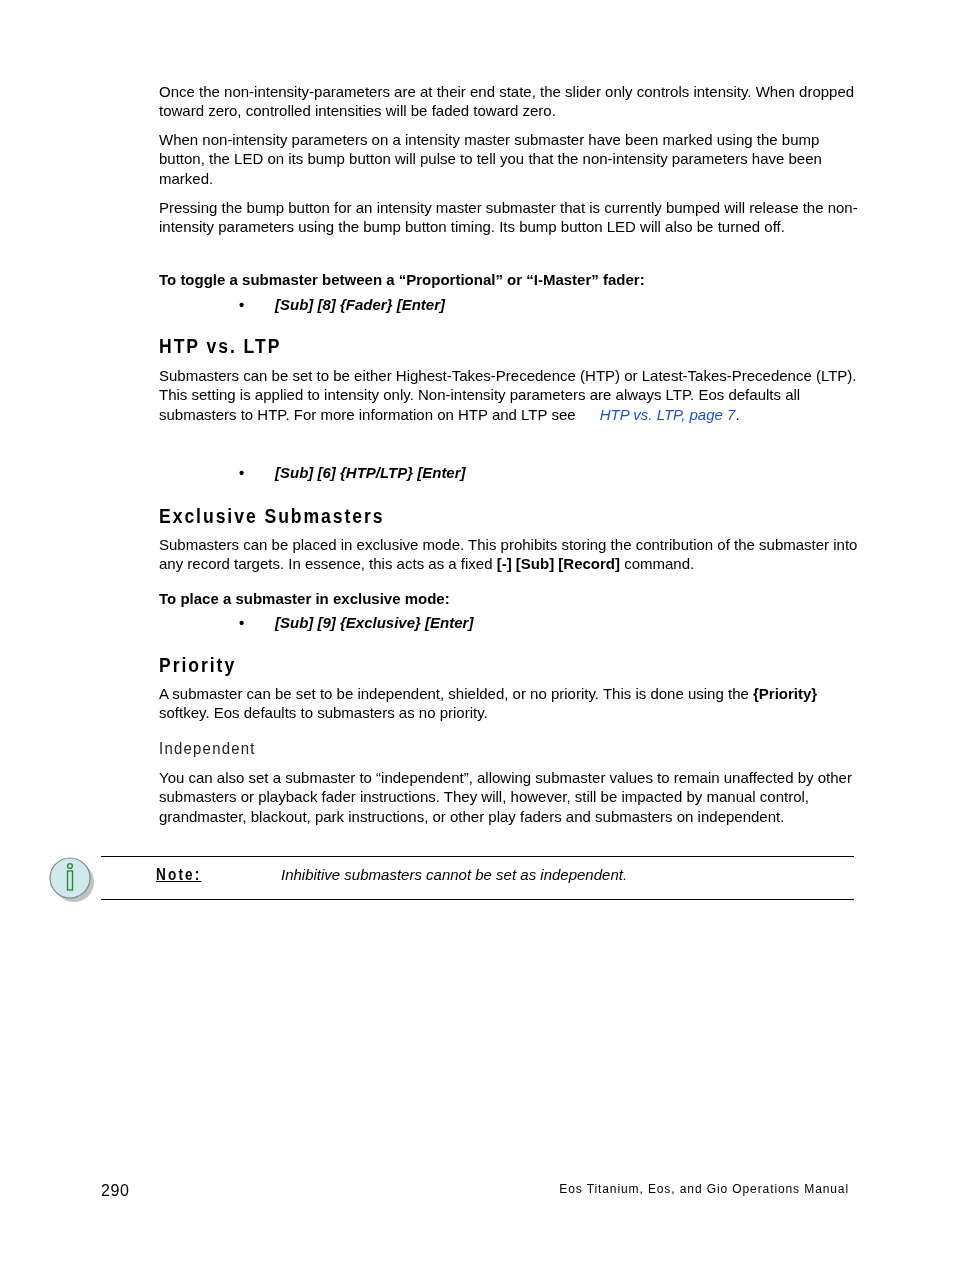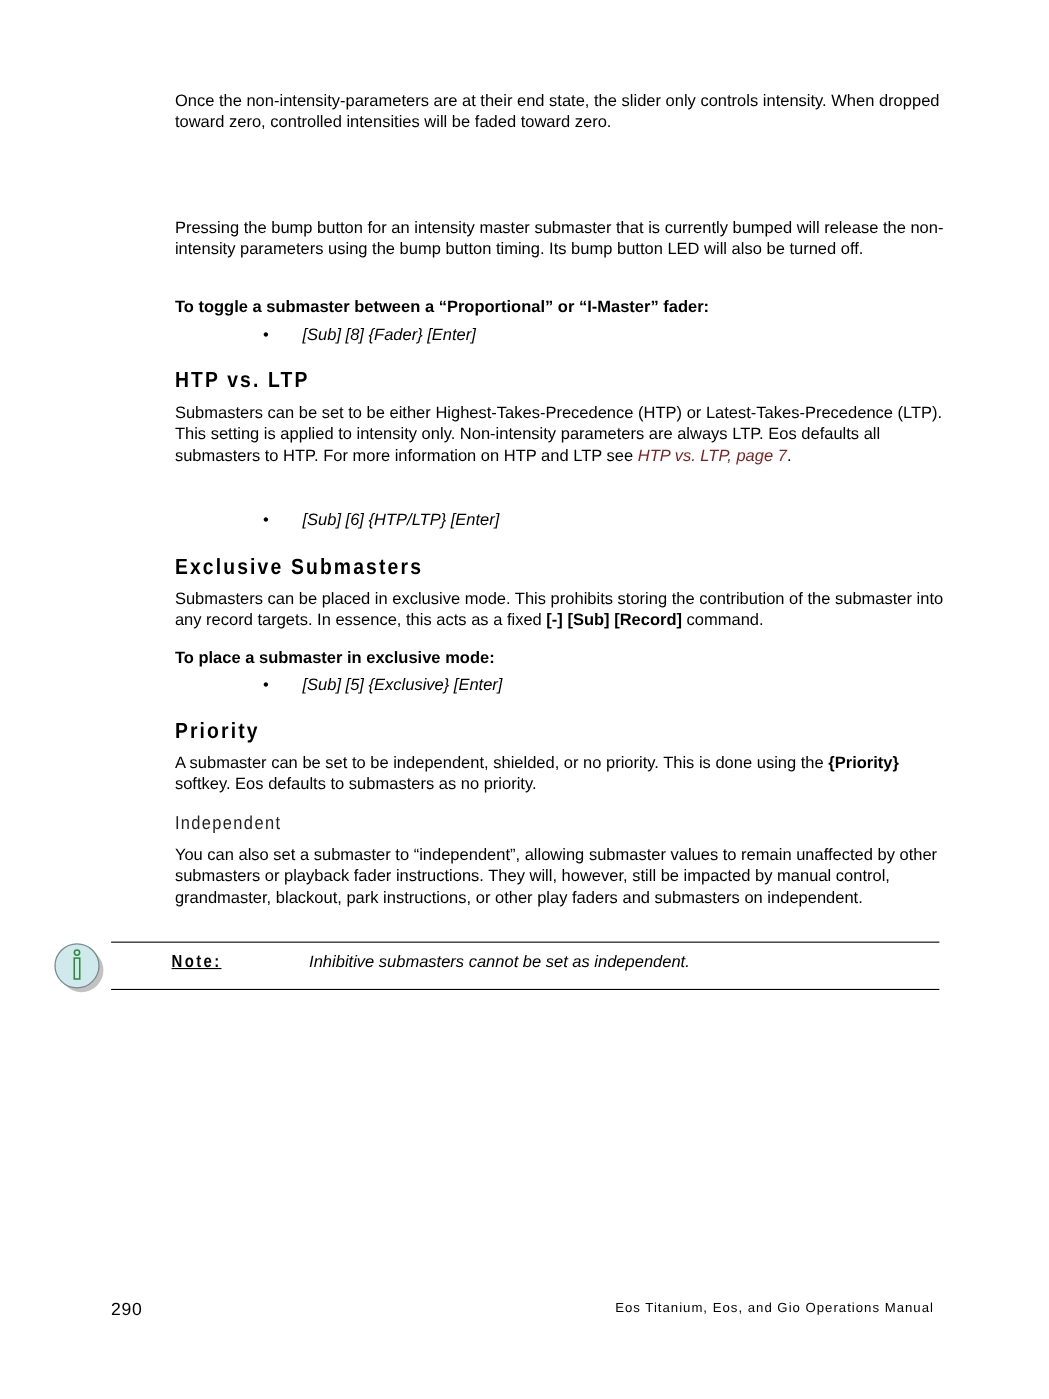--- a/index.html
+++ b/index.html
@@ -2,41 +2,42 @@
 <html><head>
 <meta charset="utf-8">
 <style>
   html, body { margin: 0; padding: 0; background: #ffffff; }
   body { width: 954px; height: 1272px; position: relative; overflow: hidden;
          font-family: "Liberation Sans", sans-serif; color: #000; }
   .page { position: absolute; left: 0; top: 0; width: 954px; height: 1096px; }
   .p { position: absolute; left: 159px; width: 700px; font-size: 15px; line-height: 19.4px; margin: 0; }
   .bold { font-weight: bold; }
   .lead { position: absolute; left: 159px; font-size: 15px; font-weight: bold; margin: 0; }
-  .bullet { position: absolute; left: 239px; font-size: 15px; font-weight: normal; font-style: italic; margin: 0; }
+  .bullet { position: absolute; left: 239px; font-size: 15px; font-weight: bold; font-style: italic; margin: 0; }
   .bullet .dot { display: inline-block; width: 36px; font-style: normal; }
   .h2 { position: absolute; left: 159px; font-size: 20px; font-weight: bold; letter-spacing: 2.2px; margin: 0;
         transform: scaleX(0.88); transform-origin: left center; }
   .h3 { position: absolute; left: 159px; font-size: 17px; font-weight: normal; letter-spacing: 1.4px; margin: 0;
         color: #222; transform: scaleX(0.88); transform-origin: left center; }
-  .link { color: #7f1d1d; font-style: italic; }
+  .link { color: #1d4ed8; font-style: italic; margin-left: 20px; }
   .note-rule { position: absolute; left: 101px; width: 753px; height: 0; border-top: 1.3px solid #000; }
   .note-label { position: absolute; left: 156px; top: 866px; font-size: 16px; font-weight: bold; letter-spacing: 2.5px;
                 text-decoration: underline; transform: scaleX(0.85); transform-origin: left center; }
   .note-text { position: absolute; left: 281px; top: 866px; font-size: 15px; font-style: italic; }
   .note-icon { position: absolute; left: 48px; top: 854px; width: 48px; height: 50px; }
   .footer-left { position: absolute; left: 101px; top: 1182px; font-size: 16px; letter-spacing: 0.6px; }
   .footer-right { position: absolute; right: 105px; top: 1182px; font-size: 12px; letter-spacing: 0.9px; margin-left: 25px; }
 </style>
 </head>
 <body>
 
 <div class="page">
 
   <p class="p" style="top:82px;">Once the non-intensity-parameters are at their end state, the slider only controls intensity. When dropped toward zero, controlled intensities will be faded toward zero.</p>
+  <p class="p" style="top:130px;">When non-intensity parameters on a intensity master submaster have been marked using the bump button, the LED on its bump button will pulse to tell you that the non-intensity parameters have been marked.</p>
   <p class="p" style="top:198px;">Pressing the bump button for an intensity master submaster that is currently bumped will release the non-intensity parameters using the bump button timing. Its bump button LED will also be turned off.</p>
 
   <p class="lead" style="top:271px;">To toggle a submaster between a “Proportional” or “I-Master” fader:</p>
   <p class="bullet" style="top:296px;">
     <span class="dot">•</span><span>[Sub] [8] {Fader} [Enter]</span>
   </p>
 
   <h2 class="h2" style="top:335px;">HTP vs. LTP</h2>
   <p class="p" style="top:366px;">
     <span>Submasters can be set to be either Highest-Takes-Precedence (HTP) or Latest-Takes-Precedence (LTP). This setting is applied to intensity only. Non-intensity parameters are always LTP. Eos defaults all submasters to HTP. For more information on HTP and LTP see </span><a class="link">HTP vs. LTP, page 7</a><span>.</span>
@@ -44,21 +45,21 @@
   <p class="bullet" style="top:464px;">
     <span class="dot">•</span><span>[Sub] [6] {HTP/LTP} [Enter]</span>
   </p>
 
   <h2 class="h2" style="top:505px;">Exclusive Submasters</h2>
   <p class="p" style="top:535px;">
     <span>Submasters can be placed in exclusive mode. This prohibits storing the contribution of the submaster into any record targets. In essence, this acts as a fixed </span><span class="bold">[-] [Sub] [Record]</span><span> command.</span>
   </p>
   <p class="lead" style="top:590px;">To place a submaster in exclusive mode:</p>
   <p class="bullet" style="top:614px;">
-    <span class="dot">•</span><span>[Sub] [5] {Exclusive} [Enter]</span>
+    <span class="dot">•</span><span>[Sub] [9] {Exclusive} [Enter]</span>
   </p>
 
   <h2 class="h2" style="top:654px;">Priority</h2>
   <p class="p" style="top:684px;">
     <span>A submaster can be set to be independent, shielded, or no priority. This is done using the </span><span class="bold">{Priority}</span><span> softkey. Eos defaults to submasters as no priority.</span>
   </p>
   <h3 class="h3" style="top:739px;">Independent</h3>
   <p class="p" style="top:768px;">You can also set a submaster to “independent”, allowing submaster values to remain unaffected by other submasters or playback fader instructions. They will, however, still be impacted by manual control, grandmaster, blackout, park instructions, or other play faders and submasters on independent.</p>
 
   <div class="note-rule" style="top:856px;"></div>

